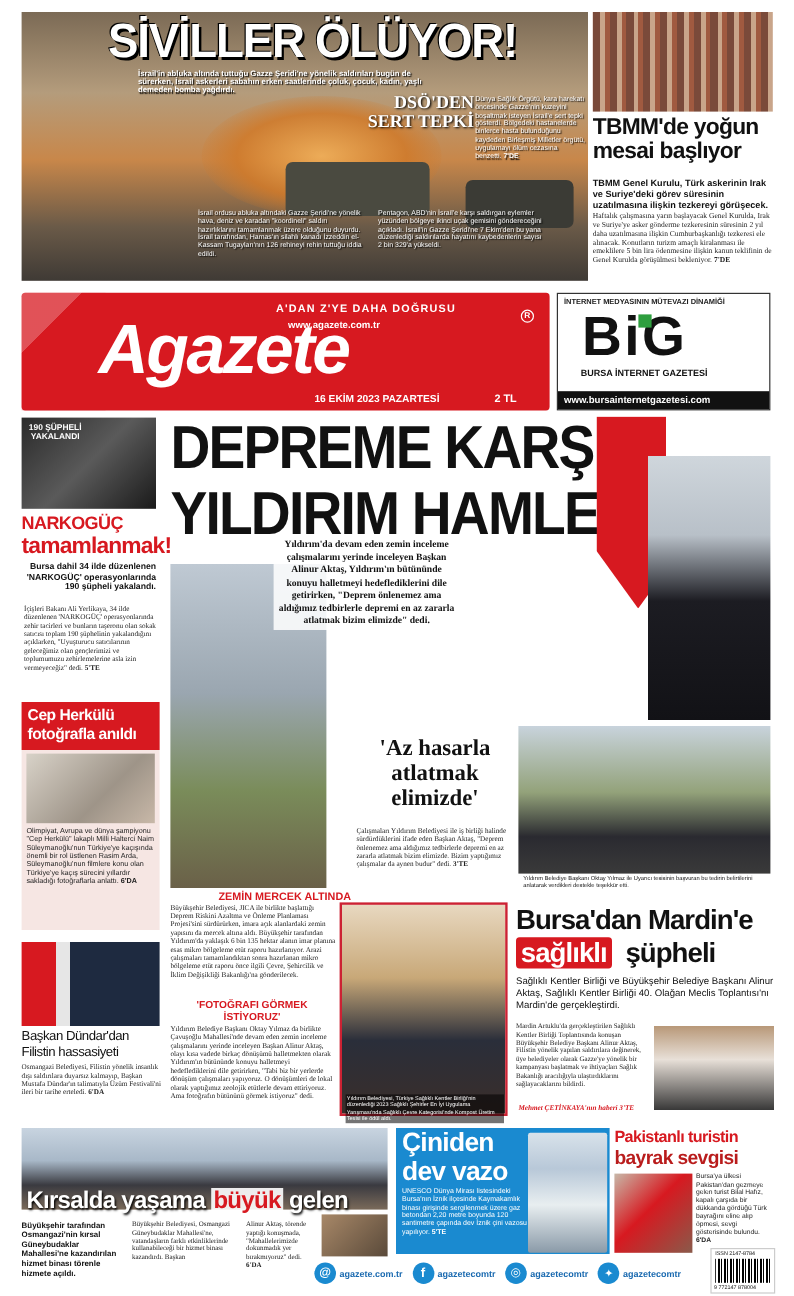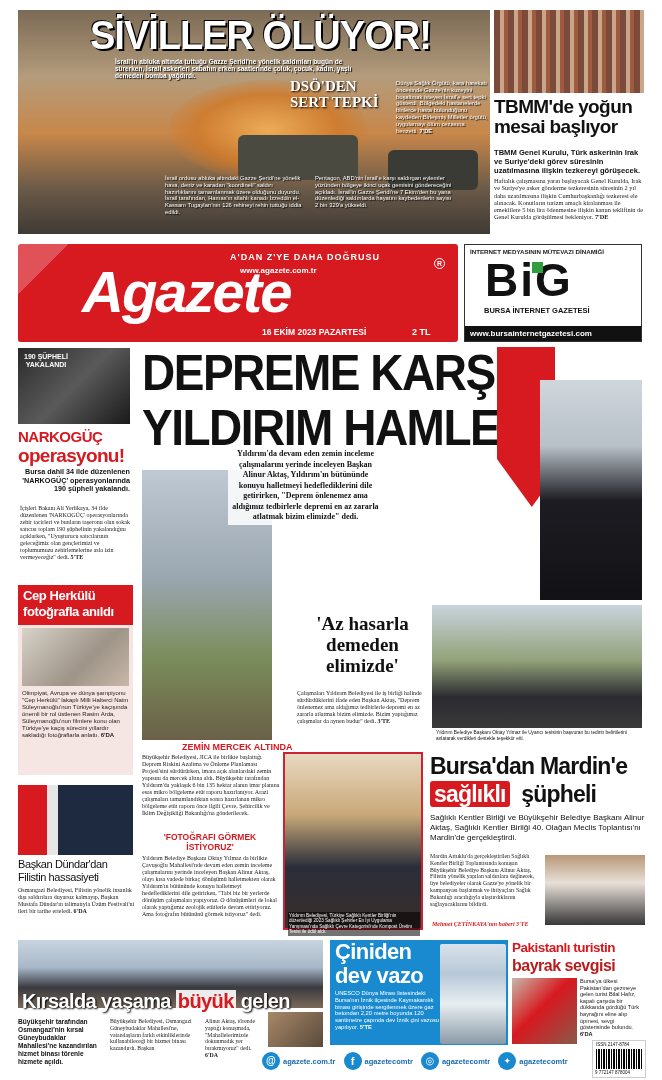--- a/index.html
+++ b/index.html
@@ -12,21 +12,21 @@
 </head>
 <body>
 
 <div class="abs photo" style="left:18px;top:10px;width:472px;height:224px;background:linear-gradient(180deg,#7b6a55 0%,#b49c7c 30%,#c8874a 55%,#6a5a48 80%,#3f3a35 100%);">
   <div class="abs" style="left:150px;top:70px;width:200px;height:100px;border-radius:50%;background:radial-gradient(#f3b25a,#d07a2a 50%,transparent 75%);opacity:.85"></div>
   <div class="abs" style="left:220px;top:125px;width:120px;height:45px;background:#4a4a40;border-radius:6px"></div>
   <div class="abs" style="left:370px;top:140px;width:90px;height:40px;background:#3b3b35;border-radius:6px"></div>
 </div>
 <div class="abs" style="left:90px;top:14px;width:400px;font-family:'Liberation Sans',sans-serif;font-weight:bold;font-size:38px;color:#fff;letter-spacing:-1px;text-shadow:2px 2px 0 #000,-1px -1px 0 #000;transform:scaleY(1.05)">SİVİLLER ÖLÜYOR!</div>
 <div class="abs small" style="left:115px;top:58px;width:250px;color:#fff;font-weight:bold;text-shadow:1px 1px 1px #000;font-size:6.5px">İsrail'in abluka altında tuttuğu Gazze Şeridi'ne yönelik saldırıları bugün de sürerken, İsrail askerleri sabahın erken saatlerinde çoluk, çocuk, kadın, yaşlı demeden bomba yağdırdı.</div>
-<div class="abs" style="left:290px;top:78px;width:105px;font-family:'Liberation Serif',serif;font-weight:bold;font-size:15px;line-height:16px;color:#fff;text-shadow:1px 1px 2px #000;text-align:left">DSÖ'DEN SERT TEPKİ</div>
+<div class="abs" style="left:290px;top:78px;width:105px;font-family:'Liberation Serif',serif;font-weight:bold;font-size:15px;line-height:16px;color:#fff;text-shadow:1px 1px 2px #000;text-align:right">DSÖ'DEN SERT TEPKİ</div>
 <div class="abs small" style="left:396px;top:80px;width:92px;color:#fff;text-shadow:1px 1px 1px #000;font-size:5.8px;line-height:6.8px">
   <span>Dünya Sağlık Örgütü, kara harekatı öncesinde Gazze'nin kuzeyini boşaltmak isteyen İsrail'e sert tepki gösterdi. Bölgedeki hastanelerde binlerce hasta bulunduğunu kaydeden Birleşmiş Milletler örgütü, uygulamayı ölüm cezasına benzetti.</span> <span class="ref">7'DE</span>
 </div>
 <div class="abs small" style="left:165px;top:175px;width:140px;color:#fff;text-shadow:1px 1px 1px #000;font-size:5.8px;line-height:6.8px">İsrail ordusu abluka altındaki Gazze Şeridi'ne yönelik hava, deniz ve karadan "koordineli" saldırı hazırlıklarını tamamlanmak üzere olduğunu duyurdu. İsrail tarafından, Hamas'ın silahlı kanadı İzzeddin el-Kassam Tugayları'nın 126 rehineyi rehin tuttuğu iddia edildi.</div>
 <div class="abs small" style="left:315px;top:175px;width:140px;color:#fff;text-shadow:1px 1px 1px #000;font-size:5.8px;line-height:6.8px">Pentagon, ABD'nin İsrail'e karşı saldırgan eylemler yüzünden bölgeye ikinci uçak gemisini göndereceğini açıkladı. İsrail'in Gazze Şeridi'ne 7 Ekim'den bu yana düzenlediği saldırılarda hayatını kaybedenlerin sayısı 2 bin 329'a yükseldi.</div>
 
 <div class="abs photo" style="left:494px;top:10px;width:150px;height:83px;background:repeating-linear-gradient(90deg,#7a4a3a 0 6px,#c9a58a 6px 10px,#a05a40 10px 14px);"></div>
 <div class="abs" style="left:494px;top:97px;width:152px;font-weight:bold;font-size:19px;line-height:20px;color:#111;letter-spacing:-0.6px">TBMM'de yoğun mesai başlıyor</div>
 <div class="abs" style="left:494px;top:148px;width:152px;font-weight:bold;font-size:7.6px;line-height:9px">TBMM Genel Kurulu, Türk askerinin Irak ve Suriye'deki görev süresinin uzatılmasına ilişkin tezkereyi görüşecek.</div>
 <div class="abs small" style="left:494px;top:177px;width:152px;font-family:'Liberation Serif',serif;font-size:6.3px;line-height:7.3px">
@@ -46,33 +46,33 @@
 <div class="abs" style="left:470px;top:248px;font-weight:bold;font-size:6.2px;color:#222">İNTERNET MEDYASININ MÜTEVAZI DİNAMİĞİ</div>
 <div class="abs" style="left:485px;top:256px;font-weight:bold;font-size:46px;line-height:48px;color:#111;letter-spacing:2px">BiG</div>
 <div class="abs" style="left:532px;top:262px;width:11px;height:11px;background:#2e9e3e"></div>
 <div class="abs" style="left:484px;top:306px;font-weight:bold;font-size:7.5px">BURSA İNTERNET GAZETESİ</div>
 <div class="abs" style="left:465px;top:326px;width:176px;height:15px;background:#111"></div>
 <div class="abs" style="left:470px;top:329px;font-weight:bold;font-size:8px;color:#fff">www.bursainternetgazetesi.com</div>
 
 <div class="abs photo" style="left:18px;top:348px;width:112px;height:76px;background:linear-gradient(135deg,#2a2a2a,#5a5a5a 50%,#1a1a1a)"></div>
 <div class="abs" style="left:24px;top:353px;width:44px;font-weight:bold;font-size:7px;line-height:8px;color:#fff;text-align:center">190 ŞÜPHELİ YAKALANDI</div>
 <div class="abs" style="left:18px;top:428px;font-weight:bold;font-size:15px;color:#d71920;letter-spacing:-0.5px">NARKOGÜÇ</div>
-<div class="abs" style="left:18px;top:445px;font-weight:bold;font-size:19px;color:#d71920;letter-spacing:-0.7px">operasyonu!</div>
+<div class="abs" style="left:18px;top:445px;font-weight:bold;font-size:19px;color:#d71920;letter-spacing:-0.7px">tamamlanmak!</div>
 <div class="abs" style="left:22px;top:468px;width:108px;font-weight:bold;font-size:7.2px;line-height:8.5px;text-align:right">Bursa dahil 34 ilde düzenlenen 'NARKOGÜÇ' operasyonlarında 190 şüpheli yakalandı.</div>
 <div class="abs small" style="left:20px;top:505px;width:112px;font-family:'Liberation Serif',serif;font-size:6px;line-height:7px">
   <span>İçişleri Bakanı Ali Yerlikaya, 34 ilde düzenlenen 'NARKOGÜÇ' operasyonlarında zehir tacirleri ve bunların taşeronu olan sokak satıcısı toplam 190 şüphelinin yakalandığını açıklarken, "Uyuşturucu satıcılarının geleceğimiz olan gençlerimizi ve toplumumuzu zehirlemelerine asla izin vermeyeceğiz" dedi.</span> <span class="ref">5'TE</span>
 </div>
 
 <div class="abs" style="left:142px;top:345px;font-weight:bold;font-size:46px;line-height:50px;color:#111;letter-spacing:-1.5px;transform:scaleY(1.1);transform-origin:top left">DEPREME KARŞI</div>
 <div class="abs" style="left:142px;top:400px;font-weight:bold;font-size:46px;line-height:50px;color:#111;letter-spacing:-1.5px;transform:scaleY(1.1);transform-origin:top left">YILDIRIM HAMLE!</div>
 <div class="abs" style="left:497px;top:347px;width:58px;height:160px;background:#d71920;clip-path:polygon(0 0,100% 0,100% 80%,60% 100%,0 70%)"></div>
 <div class="abs photo" style="left:540px;top:380px;width:102px;height:220px;background:linear-gradient(180deg,#cfd6dc 0%,#b8c0c8 30%,#1c1c22 55%,#121216 100%)"></div>
 <div class="abs photo" style="left:142px;top:470px;width:130px;height:270px;background:linear-gradient(180deg,#bfc9d3 0%,#9aa6b0 40%,#7a8c5a 70%,#6a6048 100%)"></div>
 <div class="abs" style="left:228px;top:447px;width:155px;font-family:'Liberation Serif',serif;font-weight:bold;font-size:8px;line-height:10.5px;text-align:center;color:#111;background:rgba(255,255,255,.85);padding:2px">Yıldırım'da devam eden zemin inceleme çalışmalarını yerinde inceleyen Başkan Alinur Aktaş, Yıldırım'ın bütününde konuyu halletmeyi hedeflediklerini dile getirirken, "Deprem önlenemez ama aldığımız tedbirlerle depremi en az zararla atlatmak bizim elimizde" dedi.</div>
-<div class="abs" style="left:295px;top:613px;width:135px;font-family:'Liberation Serif',serif;font-weight:bold;font-size:19px;line-height:21px;color:#111;text-align:center">'Az hasarla demeden elimizde'</div>
+<div class="abs" style="left:295px;top:613px;width:135px;font-family:'Liberation Serif',serif;font-weight:bold;font-size:19px;line-height:21px;color:#111;text-align:center">'Az hasarla atlatmak elimizde'</div>
 <div class="abs small" style="left:297px;top:690px;width:135px;font-family:'Liberation Serif',serif;font-size:6px;line-height:7px">
   <span>Çalışmaları Yıldırım Belediyesi ile iş birliği halinde sürdürdüklerini ifade eden Başkan Aktaş, "Deprem önlenemez ama aldığımız tedbirlerle depremi en az zararla atlatmak bizim elimizde. Bizim yaptığımız çalışmalar da aynen budur" dedi.</span> <span class="ref">3'TE</span>
 </div>
 <div class="abs photo" style="left:432px;top:605px;width:210px;height:123px;background:linear-gradient(180deg,#c8d3dc 0%,#93a27a 45%,#2a2a30 75%,#3a3a3a 100%)"></div>
 <div class="abs small" style="left:436px;top:730px;width:204px;font-size:4.8px;line-height:5.6px;color:#111">Yıldırım Belediye Başkanı Oktay Yılmaz ile Uyarıcı tesisinin başvuran bu tedirin belirtilerini anlatarak verdikleri destekle teşekkür etti.</div>
 <div class="abs" style="left:182px;top:742px;font-weight:bold;font-size:9px;color:#d71920">ZEMİN MERCEK ALTINDA</div>
 <div class="abs small" style="left:142px;top:754px;width:138px;font-family:'Liberation Serif',serif;font-size:6px;line-height:7px">Büyükşehir Belediyesi, JICA ile birlikte başlattığı Deprem Riskini Azaltma ve Önleme Planlaması Projesi'sini sürdürürken, imara açık alanlardaki zemin yapısını da mercek altına aldı. Büyükşehir tarafından Yıldırım'da yaklaşık 6 bin 135 hektar alanın imar planına esas mikro bölgeleme etüt raporu hazırlanıyor. Arazi çalışmaları tamamlandıktan sonra hazırlanan mikro bölgeleme etüt raporu önce ilgili Çevre, Şehircilik ve İklim Değişikliği Bakanlığı'na gönderilecek.</div>
 <div class="abs" style="left:155px;top:832px;width:110px;font-weight:bold;font-size:8.5px;line-height:10px;color:#d71920;text-align:center">'FOTOĞRAFI GÖRMEK İSTİYORUZ'</div>
 <div class="abs small" style="left:142px;top:855px;width:138px;font-family:'Liberation Serif',serif;font-size:6px;line-height:7px">Yıldırım Belediye Başkanı Oktay Yılmaz da birlikte Çavuşoğlu Mahallesi'nde devam eden zemin inceleme çalışmalarını yerinde inceleyen Başkan Alinur Aktaş, olayı kısa vadede birkaç dönüşümü halletmekten olarak Yıldırım'ın bütününde konuyu halletmeyi hedeflediklerini dile getirirken, "Tabi biz bir yerlerde dönüşüm çalışmaları yapıyoruz. O dönüşümleri de lokal olarak yaptığımız zeolojik etütlerle devam ettiriyoruz. Ama fotoğrafın bütününü görmek istiyoruz" dedi.</div>
 

